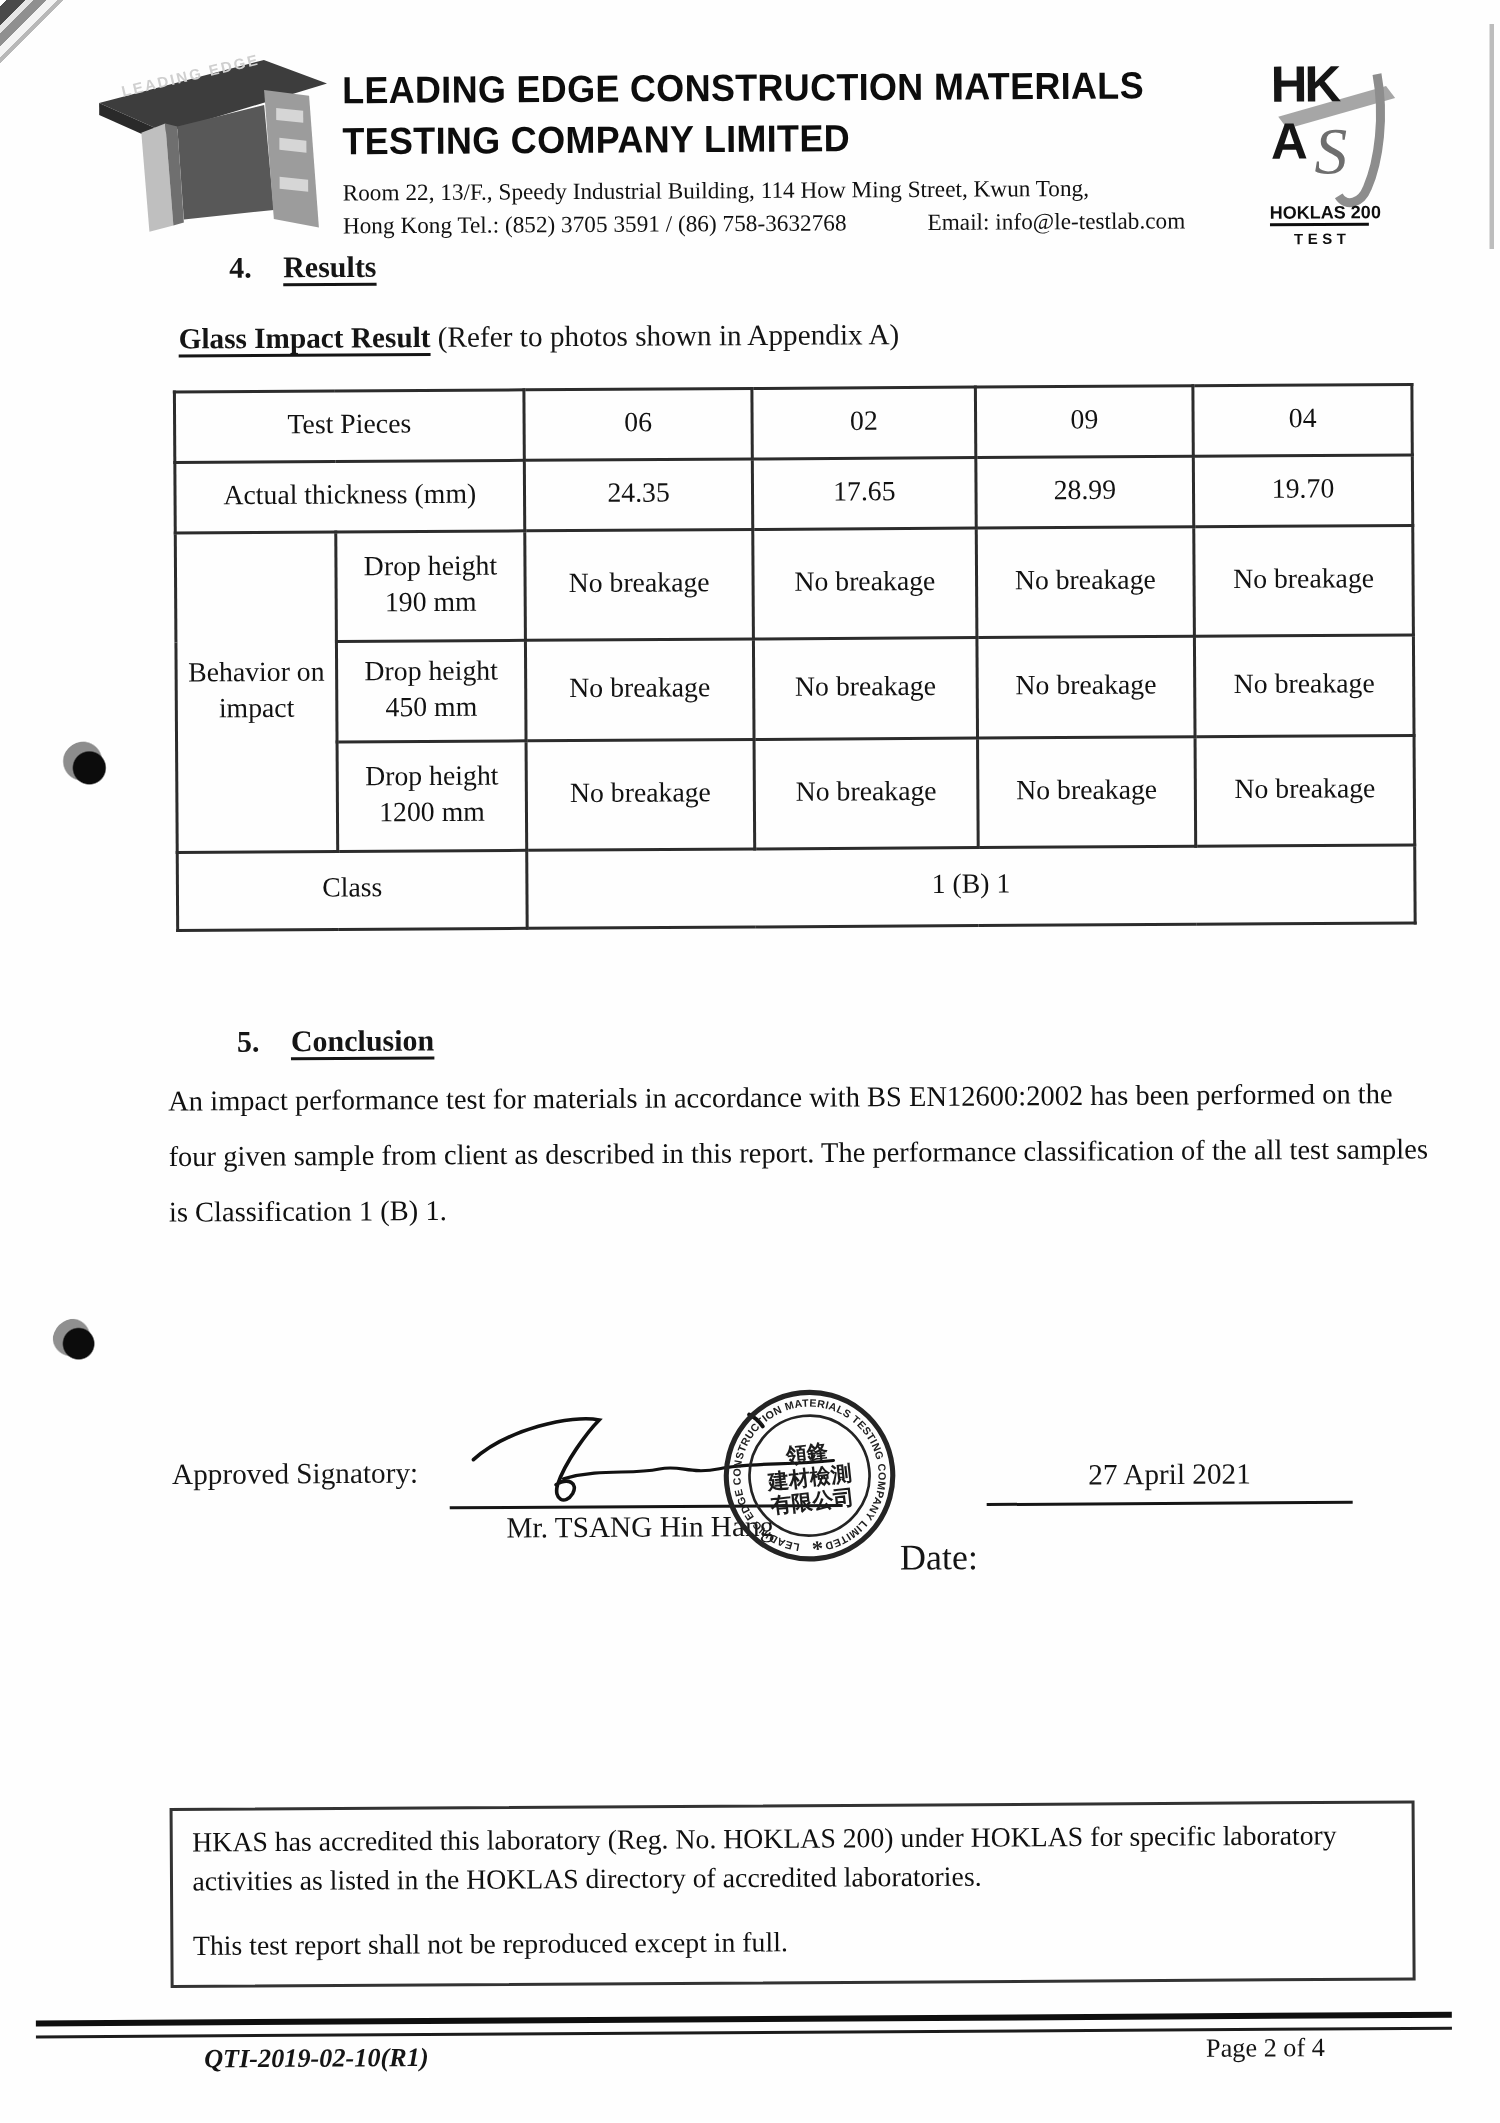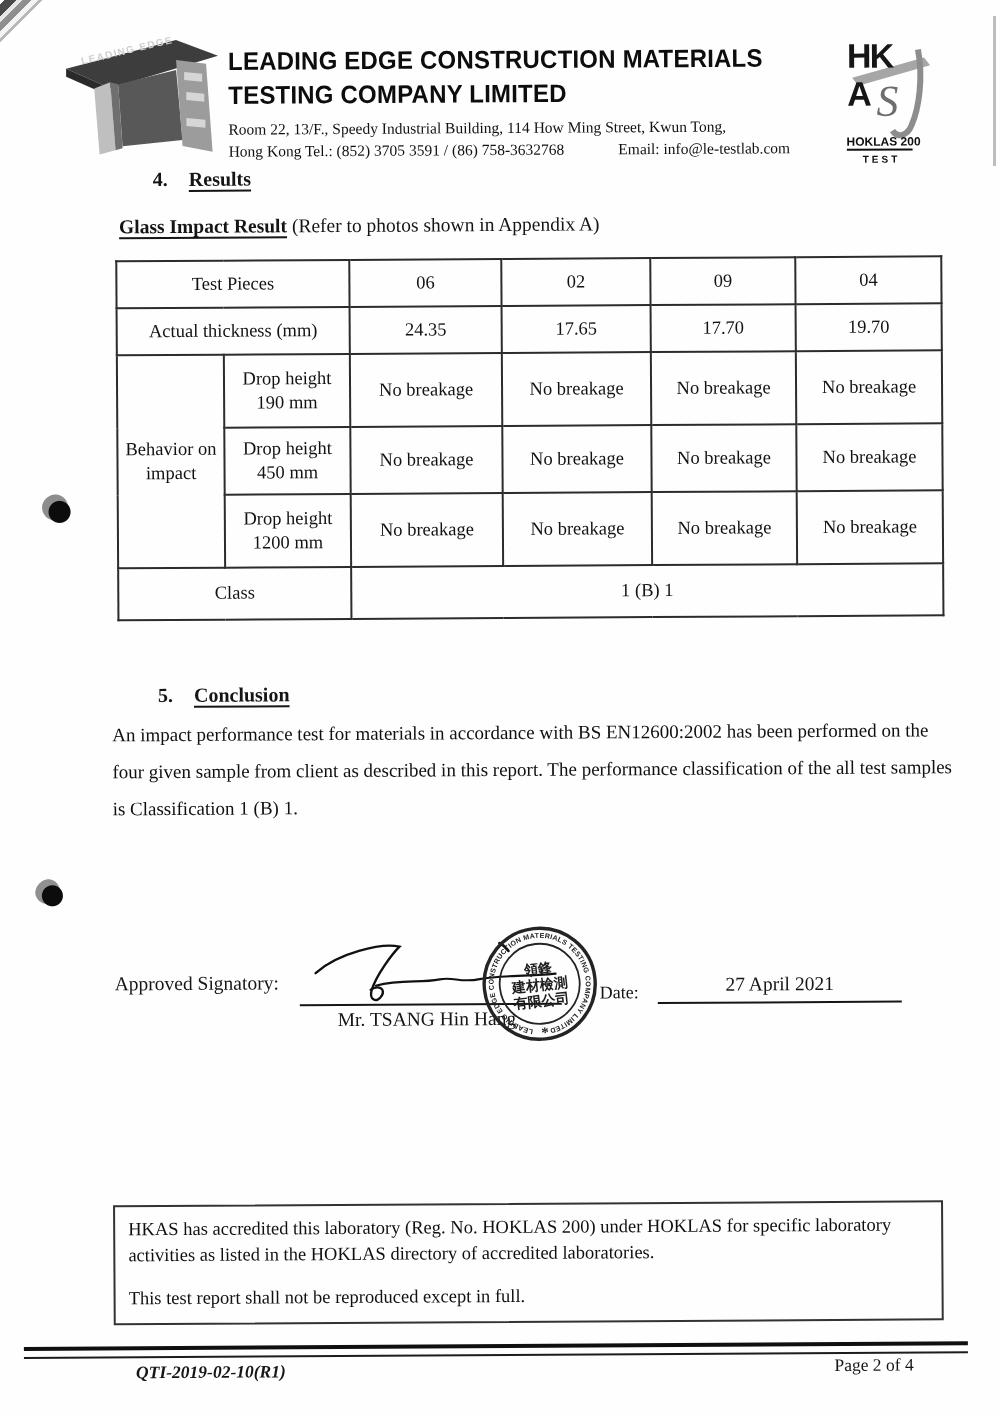--- a/index.html
+++ b/index.html
@@ -68,37 +68,37 @@
   
   .conc-para{left:112px;top:714px;width:852px;font-size:19px;line-height:37px;color:#101010;}
 
   
   .sig-label{left:113px;top:971px;font-size:19.5px;}
   .line{height:0;border-bottom:2.2px solid #161616;}
   .sig-line{left:298px;top:1003px;width:262px;}
   .sig-name{left:300px;top:1008px;width:250px;text-align:center;font-size:19.5px;}
   .sig-svg{left:300px;top:932px;}
   .stamp{left:478px;top:924px;transform:rotate(-6deg);}
-  .date-label{left:598px;top:983px;font-size:18px;}
+  .date-label{left:598px;top:1027px;font-size:24px;}
   .date-line{left:656px;top:1003px;width:244px;}
   .date-value{left:656px;top:975px;width:244px;text-align:center;font-size:19.5px;}
 
   
   .foot-box{
     left:110px;top:1203px;width:800px;border:2px solid #333;
     padding:9px 13px 12px;font-size:18.5px;line-height:26px;color:#101010;
   }
   .foot-box p{margin:0;}
   .foot-box p + p{margin-top:17px;}
   .foot-rule{
     left:20px;top:1344px;width:944px;height:6px;
     border-top:4px solid #0f0f0f;border-bottom:2px solid #1c1c1c;
   }
   .doc-num{left:110px;top:1360px;font-size:17.5px;font-weight:bold;font-style:italic;margin-left:22px;}
-  .page-num{left:800px;top:1357px;width:140px;text-align:center;font-size:17.5px;}
+  .page-num{left:800px;top:1357px;width:140px;text-align:left;font-size:17.5px;}
 
   svg text{font-family:"Liberation Sans",sans-serif;}
   svg text.serif{font-family:"Liberation Serif",serif;}
 </style>
 </head>
 <body>
 
 <div class="page">
 
   <div class="abs fold"></div>
@@ -166,21 +166,21 @@
         <td colspan="2">Test Pieces</td>
         <td>06</td>
         <td>02</td>
         <td>09</td>
         <td>04</td>
       </tr>
       <tr class="rh2">
         <td colspan="2">Actual thickness (mm)</td>
         <td>24.35</td>
         <td>17.65</td>
-        <td>17.70</td>
+        <td>28.99</td>
         <td>19.70</td>
       </tr>
       <tr class="rh3">
         <td rowspan="3">Behavior on impact</td>
         <td>
           <div>Drop height</div>
           <div>190 mm</div>
         </td>
         <td>No breakage</td>
         <td>No breakage</td>

